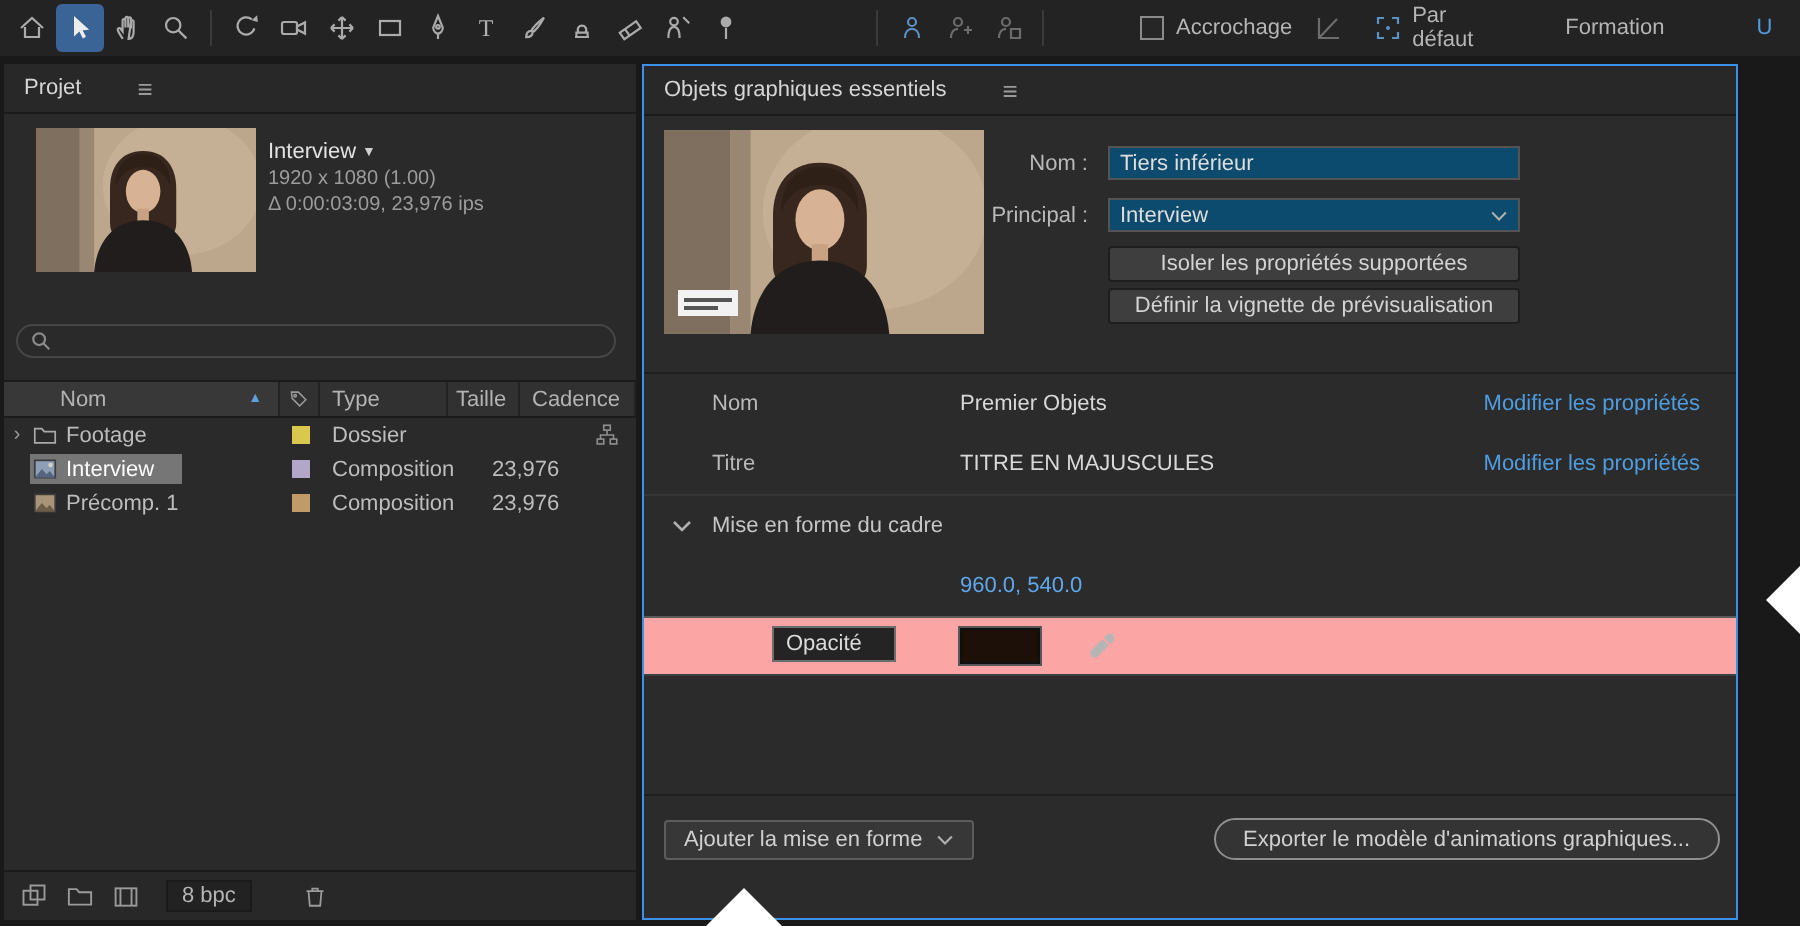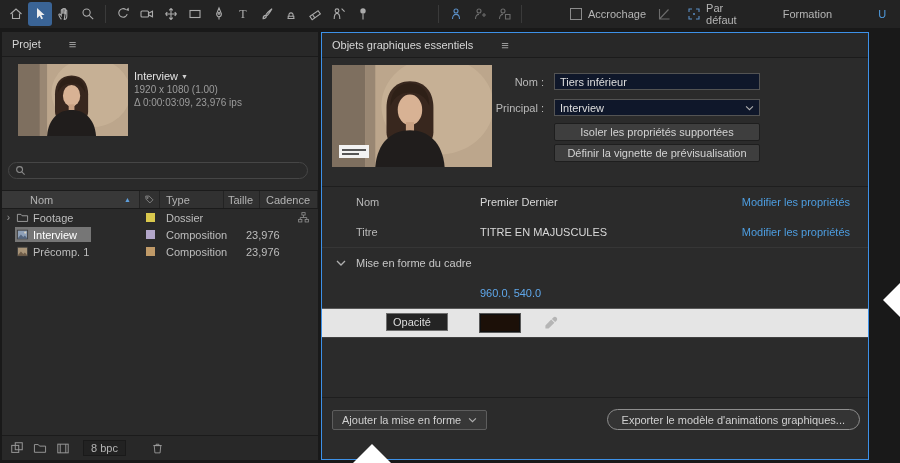--- a/index.html
+++ b/index.html
@@ -74,21 +74,21 @@
   
   #eg{left:321px;top:32px;width:548px;height:428px;background:#2b2b2b;border:1px solid #3d91e8;box-sizing:border-box;}
   .egthumb{position:absolute;left:10px;top:32px;width:160px;height:102px;background:#000;overflow:hidden;}
   .lt{position:absolute;left:7px;bottom:9px;width:30px;height:13px;background:#f2f2f2;
     display:flex;flex-direction:column;justify-content:center;gap:2px;padding:0 3px;box-sizing:border-box;}
   .lt i{display:block;height:2px;background:#555;}
   .lt i:last-child{width:70%;}
   .frm-label{position:absolute;width:70px;text-align:right;color:#b9b9b9;}
   .l-nom{left:152px;top:43px;}
   .l-pri{left:152px;top:69px;}
-  .field{position:absolute;left:232px;width:206px;height:17px;background:#0f172a;border:1px solid #535353;
+  .field{position:absolute;left:232px;width:206px;height:17px;background:#0c4a6e;border:1px solid #535353;
     box-sizing:border-box;display:flex;align-items:center;padding:0 5px;color:#dedede;}
   .f-nom{top:40px;}
   .f-pri{top:66px;justify-content:space-between;}
   .f-pri svg{stroke:#b0b0b0;fill:none;stroke-width:1.2;}
   .fbtn{position:absolute;left:232px;width:206px;height:18px;font-family:"Liberation Sans",sans-serif;font-size:11px;
     color:#d3d3d3;background:#3e3e3e;border:1px solid #1e1e1e;border-radius:2px;}
   .b-iso{top:90px;}
   .b-pos{top:111px;}
   .props{position:absolute;left:0;top:153px;right:0;border-top:1px solid #1e1e1e;}
   .prow{height:30px;position:relative;}
@@ -97,21 +97,21 @@
   .plabel.ind{left:56px;}
   .pvalue{position:absolute;left:158px;top:50%;transform:translateY(-50%);}
   .pvalue.white{color:#d8d8d8;}
   .pvalue.blue{color:#5fa7ea;}
   .plink{position:absolute;right:18px;top:50%;transform:translateY(-50%);color:#4d9de0;cursor:pointer;}
   .gchev{position:absolute;left:14px;top:50%;transform:translateY(-50%);}
   .gchev svg,.addchev svg{stroke:#b0b0b0;fill:none;stroke-width:1.3;}
   .glabel{position:absolute;left:34px;top:50%;transform:translateY(-50%);color:#c6c6c6;}
   .dropbox{position:absolute;left:30px;top:4px;width:102px;height:21px;border:1px solid #8f8f8f;box-sizing:border-box;}
   .dropbox .plabel{left:25px;}
-  .prow.hl{background:#e5e5e5;border-top:1px solid #5a5a5a;border-bottom:1px solid #404040;height:28px;}
+  .prow.hl{background:#fca5a5;border-top:1px solid #5a5a5a;border-bottom:1px solid #404040;height:28px;}
   .dragbox{position:absolute;left:64px;top:4px;height:18px;line-height:16px;padding:0 16px 0 6px;background:#242424;
     border:1px solid #6e6e6e;color:#dcdcdc;box-sizing:border-box;}
   .swatch-lg{position:absolute;left:158px;top:5px;width:38px;height:16px;border:1px solid #101010;box-shadow:0 0 0 1px #585858;}
   .eyedrop{position:absolute;left:222px;top:7px;}
   .eyedrop svg{fill:#b5b5b5;}
   .slider{position:absolute;left:214px;right:28px;top:50%;height:0;}
   .track{position:absolute;left:0;right:2px;top:-1px;height:1px;background:#8f8f8f;}
   .knob{position:absolute;right:-7px;top:-7px;width:13px;height:13px;border:2px solid #d8d8d8;border-radius:50%;
     background:#2b2b2b;box-sizing:border-box;}
   .egfoot{position:absolute;left:0;right:0;top:364px;height:62px;border-top:1px solid #1e1e1e;}
@@ -448,21 +448,21 @@
         </svg>
     </div>
 
     <button class="fbtn b-iso">Isoler les propriétés supportées</button>
     <button class="fbtn b-pos">Définir la vignette de prévisualisation</button>
 
     <div class="props">
 
       <div class="prow">
         <span class="plabel">Nom</span>
-        <span class="pvalue white">Premier Dernier</span>
+        <span class="pvalue white">Premier Objets</span>
         <span class="plink">Modifier les propriétés</span>
       </div>
 
       <div class="prow sep">
         <span class="plabel">Titre</span>
         <span class="pvalue white">TITRE EN MAJUSCULES</span>
         <span class="plink">Modifier les propriétés</span>
       </div>
 
       <div class="prow">

